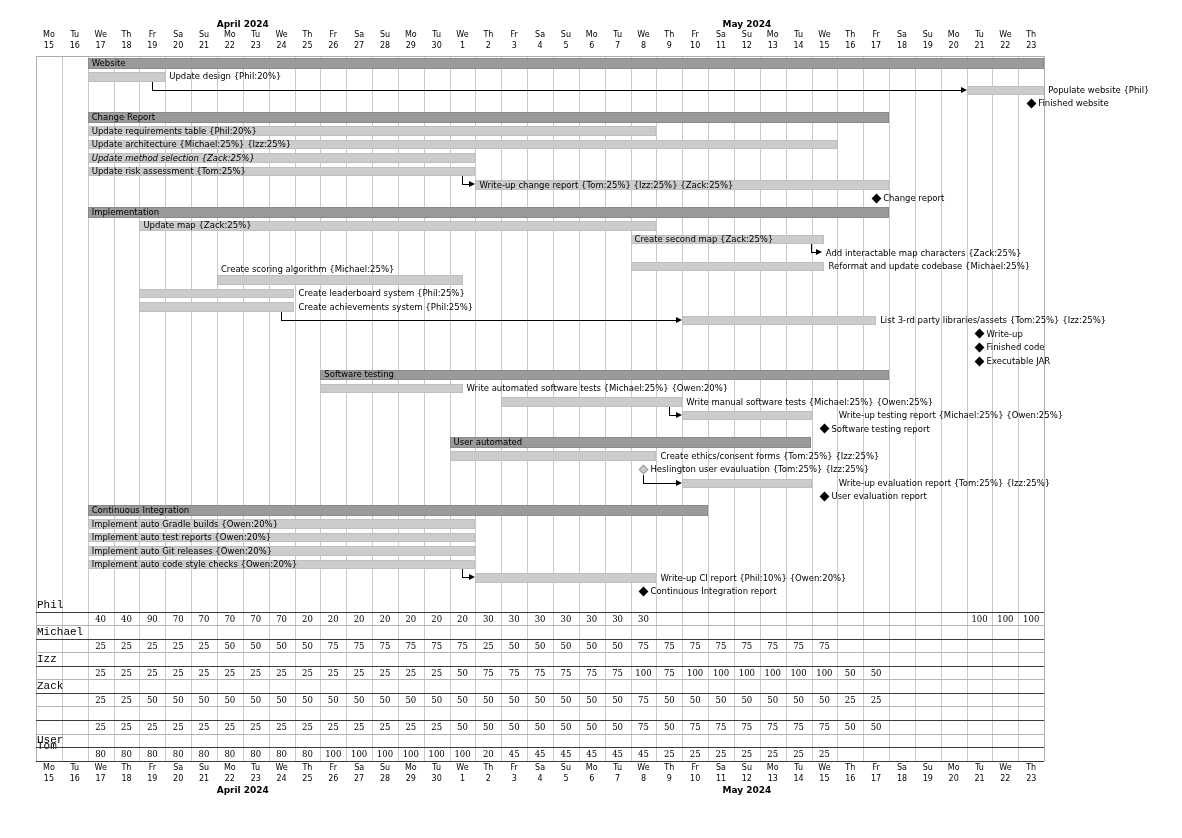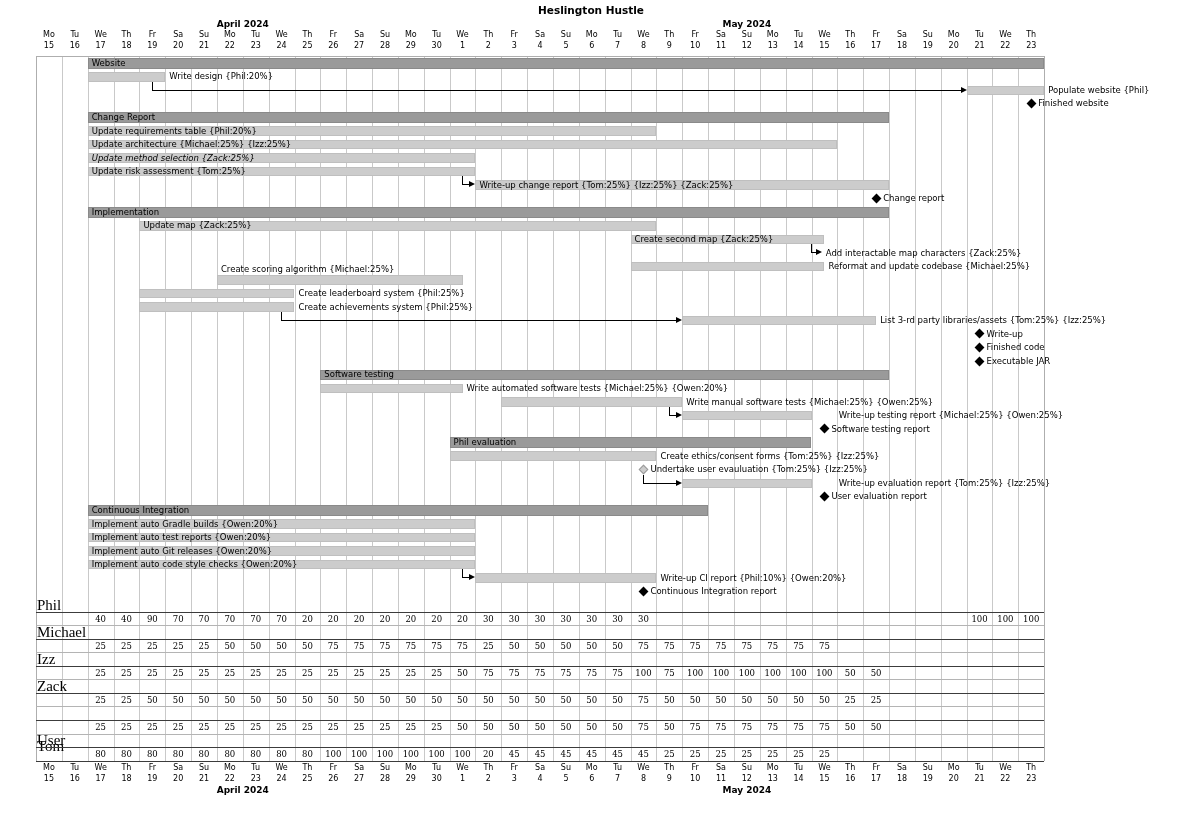--- a/index.html
+++ b/index.html
@@ -4,33 +4,32 @@
 <style>
   html,body{margin:0;padding:0;background:#fff;}
   #page{position:relative;width:1182px;height:838px;background:#fff;overflow:hidden;
         font-family:"DejaVu Sans","Liberation Sans",sans-serif;color:#000;}
   .abs{position:absolute;}
   .ctr{text-align:center;}
   .ttl{font-weight:bold;font-size:10.5px;}
   .mon{font-weight:bold;font-size:9px;}
   .day{font-size:8px;}
   .tlab{font-size:8.5px;white-space:nowrap;line-height:11px;height:11px;}
-  .rname{font-family:Liberation Serif, serif;font-size:15px;line-height:13px;}
+  .rname{font-family:Liberation Mono, monospace;font-size:11px;line-height:13px;}
   .rval{font-family:"DejaVu Serif","Liberation Serif",serif;font-size:8.5px;line-height:12px;}
   .vline,.hline{position:absolute;}
   .bar{position:absolute;}
   .dia{position:absolute;transform:rotate(45deg);}
   .ah{position:absolute;width:0;height:0;border-top:3.5px solid transparent;
       border-bottom:3.5px solid transparent;}
 </style>
 </head>
 <body>
 
 <div id="page">
-  <div class="abs ctr ttl" style="left:0;top:4px;width:1182px;">Heslington Hustle</div>
   <div id="chart" class="abs" style="left:0;top:0;width:1182px;height:838px;">
       <div class="ctr mon abs" style="left: 182.8px; top: 19px; width: 120px;">April 2024</div>
       <div class="ctr mon abs" style="left: 182.8px; top: 784.6px; width: 120px;">April 2024</div>
       <div class="ctr mon abs" style="left: 686.88px; top: 19px; width: 120px;">May 2024</div>
       <div class="ctr mon abs" style="left: 686.88px; top: 784.6px; width: 120px;">May 2024</div>
       <div class="ctr day abs" style="left: 35.92px; top: 29.5px; width: 26px;">Mo</div>
       <div class="ctr day abs" style="left: 35.92px; top: 40.5px; width: 26px;">15</div>
       <div class="ctr day abs" style="left: 35.92px; top: 762.6px; width: 26px;">Mo</div>
       <div class="ctr day abs" style="left: 35.92px; top: 773.6px; width: 26px;">15</div>
       <div class="ctr day abs" style="left: 61.78px; top: 29.5px; width: 26px;">Tu</div>
@@ -222,21 +221,21 @@
       <div class="vline abs" style="left: 914.9px; top: 56px; width: 1px; height: 704.6px; background: rgb(201, 201, 201);"></div>
       <div class="vline abs" style="left: 940.75px; top: 56px; width: 1px; height: 704.6px; background: rgb(201, 201, 201);"></div>
       <div class="vline abs" style="left: 966.6px; top: 56px; width: 1px; height: 704.6px; background: rgb(201, 201, 201);"></div>
       <div class="vline abs" style="left: 992.45px; top: 56px; width: 1px; height: 704.6px; background: rgb(201, 201, 201);"></div>
       <div class="vline abs" style="left: 1018.3px; top: 56px; width: 1px; height: 704.6px; background: rgb(201, 201, 201);"></div>
       <div class="vline abs" style="left: 1044.15px; top: 56px; width: 1px; height: 704.6px; background: rgb(174, 174, 174);"></div>
       <div class="hline abs" style="left: 36px; top: 56px; width: 1008.15px; height: 1px; background: rgb(174, 174, 174);"></div>
       <div class="bar abs" style="left: 87.7px; top: 58px; width: 956.45px; height: 10.5px; background: rgb(154, 154, 154); border: 1px solid rgb(138, 138, 138); box-sizing: border-box;"></div>
       <div class="tlab abs" style="left: 91.7px; top: 57.8px;">Website</div>
       <div class="bar abs" style="left: 87.7px; top: 72.05px; width: 77.55px; height: 9.5px; background: rgb(204, 204, 204); border: 1px solid rgb(191, 191, 191); box-sizing: border-box;"></div>
-      <div class="tlab abs" style="left: 169.25px; top: 71.35px;">Write design {Phil:20%}</div>
+      <div class="tlab abs" style="left: 169.25px; top: 71.35px;">Update design {Phil:20%}</div>
       <div class="bar abs" style="left: 966.6px; top: 85.6px; width: 77.55px; height: 9.5px; background: rgb(204, 204, 204); border: 1px solid rgb(191, 191, 191); box-sizing: border-box;"></div>
       <div class="tlab abs" style="left: 1048.15px; top: 84.9px;">Populate website {Phil}</div>
       <div class="dia abs" style="left: 1027.72px; top: 100.05px; width: 7px; height: 7px; background: rgb(0, 0, 0); border: none; box-sizing: border-box;"></div>
       <div class="tlab abs" style="left: 1038.22px; top: 98.45px;">Finished website</div>
       <div class="bar abs" style="left: 87.7px; top: 112.2px; width: 801.35px; height: 10.5px; background: rgb(154, 154, 154); border: 1px solid rgb(138, 138, 138); box-sizing: border-box;"></div>
       <div class="tlab abs" style="left: 91.7px; top: 112px;">Change Report</div>
       <div class="bar abs" style="left: 87.7px; top: 126.25px; width: 568.7px; height: 9.5px; background: rgb(204, 204, 204); border: 1px solid rgb(191, 191, 191); box-sizing: border-box;"></div>
       <div class="tlab abs" style="left: 91.7px; top: 125.55px;">Update requirements table {Phil:20%}</div>
       <div class="bar abs" style="left: 87.7px; top: 139.8px; width: 749.65px; height: 9.5px; background: rgb(204, 204, 204); border: 1px solid rgb(191, 191, 191); box-sizing: border-box;"></div>
       <div class="tlab abs" style="left: 91.7px; top: 139.1px;">Update architecture {Michael:25%} {Izz:25%}</div>
@@ -275,25 +274,25 @@
       <div class="tlab abs" style="left: 324.35px; top: 369.45px;">Software testing</div>
       <div class="bar abs" style="left: 320.35px; top: 383.7px; width: 142.18px; height: 9.5px; background: rgb(204, 204, 204); border: 1px solid rgb(191, 191, 191); box-sizing: border-box;"></div>
       <div class="tlab abs" style="left: 466.53px; top: 383px;">Write automated software tests {Michael:25%} {Owen:20%}</div>
       <div class="bar abs" style="left: 501.3px; top: 397.25px; width: 180.95px; height: 9.5px; background: rgb(204, 204, 204); border: 1px solid rgb(191, 191, 191); box-sizing: border-box;"></div>
       <div class="tlab abs" style="left: 686.25px; top: 396.55px;">Write manual software tests {Michael:25%} {Owen:25%}</div>
       <div class="bar abs" style="left: 682.25px; top: 410.8px; width: 129.25px; height: 9.5px; background: rgb(204, 204, 204); border: 1px solid rgb(191, 191, 191); box-sizing: border-box;"></div>
       <div class="tlab abs" style="left: 838.64px; top: 410.1px;">Write-up testing report {Michael:25%} {Owen:25%}</div>
       <div class="dia abs" style="left: 820.93px; top: 425.25px; width: 7px; height: 7px; background: rgb(0, 0, 0); border: none; box-sizing: border-box;"></div>
       <div class="tlab abs" style="left: 831.43px; top: 423.65px;">Software testing report</div>
       <div class="bar abs" style="left: 449.6px; top: 437.4px; width: 361.9px; height: 10.5px; background: rgb(154, 154, 154); border: 1px solid rgb(138, 138, 138); box-sizing: border-box;"></div>
-      <div class="tlab abs" style="left: 453.6px; top: 437.2px;">Phil evaluation</div>
+      <div class="tlab abs" style="left: 453.6px; top: 437.2px;">User automated</div>
       <div class="bar abs" style="left: 449.6px; top: 451.45px; width: 206.8px; height: 9.5px; background: rgb(204, 204, 204); border: 1px solid rgb(191, 191, 191); box-sizing: border-box;"></div>
       <div class="tlab abs" style="left: 660.4px; top: 450.75px;">Create ethics/consent forms {Tom:25%} {Izz:25%}</div>
       <div class="dia abs" style="left: 639.98px; top: 465.9px; width: 7px; height: 7px; background: rgb(204, 204, 204); border: 1px solid rgb(154, 154, 154); box-sizing: border-box;"></div>
-      <div class="tlab abs" style="left: 650.48px; top: 464.3px;">Undertake user evauluation {Tom:25%} {Izz:25%}</div>
+      <div class="tlab abs" style="left: 650.48px; top: 464.3px;">Heslington user evauluation {Tom:25%} {Izz:25%}</div>
       <div class="bar abs" style="left: 682.25px; top: 478.55px; width: 129.25px; height: 9.5px; background: rgb(204, 204, 204); border: 1px solid rgb(191, 191, 191); box-sizing: border-box;"></div>
       <div class="tlab abs" style="left: 838.64px; top: 477.85px;">Write-up evaluation report {Tom:25%} {Izz:25%}</div>
       <div class="dia abs" style="left: 820.93px; top: 493px; width: 7px; height: 7px; background: rgb(0, 0, 0); border: none; box-sizing: border-box;"></div>
       <div class="tlab abs" style="left: 831.43px; top: 491.4px;">User evaluation report</div>
       <div class="bar abs" style="left: 87.7px; top: 505.15px; width: 620.4px; height: 10.5px; background: rgb(154, 154, 154); border: 1px solid rgb(138, 138, 138); box-sizing: border-box;"></div>
       <div class="tlab abs" style="left: 91.7px; top: 504.95px;">Continuous Integration</div>
       <div class="bar abs" style="left: 87.7px; top: 519.2px; width: 387.75px; height: 9.5px; background: rgb(204, 204, 204); border: 1px solid rgb(191, 191, 191); box-sizing: border-box;"></div>
       <div class="tlab abs" style="left: 91.7px; top: 518.5px;">Implement auto Gradle builds {Owen:20%}</div>
       <div class="bar abs" style="left: 87.7px; top: 532.75px; width: 387.75px; height: 9.5px; background: rgb(204, 204, 204); border: 1px solid rgb(191, 191, 191); box-sizing: border-box;"></div>
       <div class="tlab abs" style="left: 91.7px; top: 532.05px;">Implement auto test reports {Owen:20%}</div>

